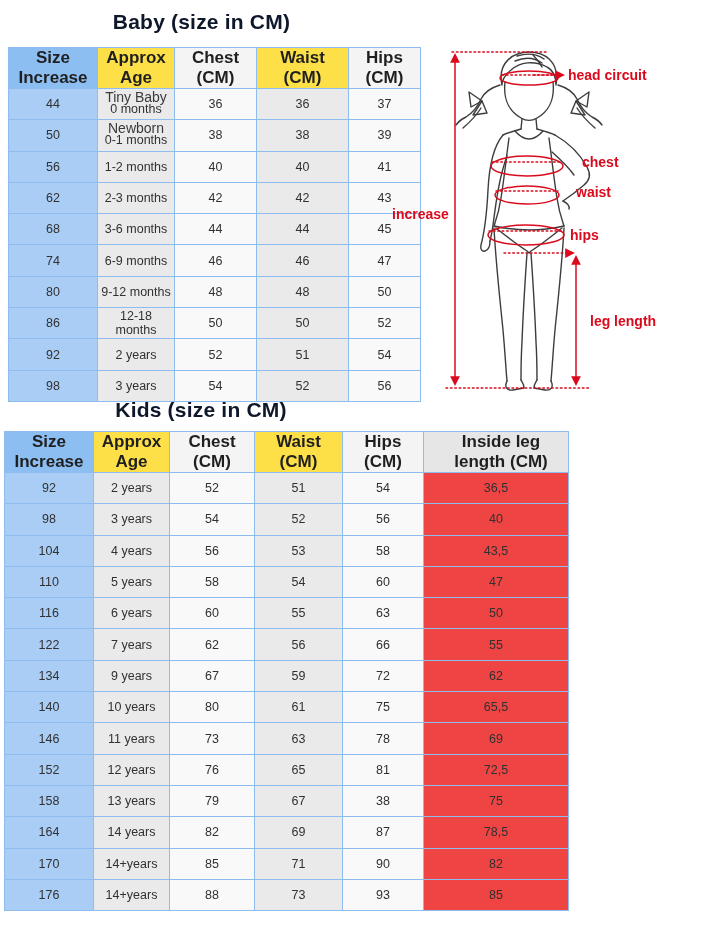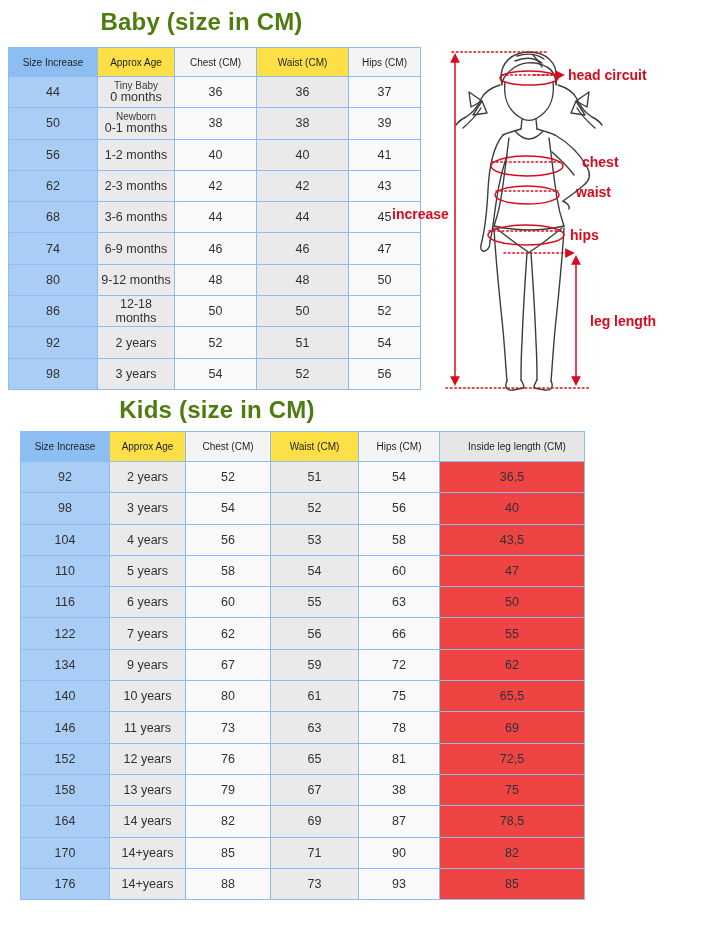--- a/index.html
+++ b/index.html
@@ -3,52 +3,52 @@
 <meta charset="utf-8">
 <style>
   html,body{margin:0;padding:0;}
   body{
     width:720px;height:949px;background:#ffffff;overflow:hidden;position:relative;
     font-family:"Liberation Sans","DejaVu Sans",sans-serif;
     -webkit-font-smoothing:antialiased;
   }
   .section{position:absolute;}
   .sec-title{
-    margin:0;text-align:center;font-size:24px;font-weight:700;color:#4d7c0f;
+    margin:0;text-align:center;font-size:21px;font-weight:700;color:#0f172a;
     letter-spacing:.2px;line-height:28px;
   }
   
   table{border-collapse:collapse;table-layout:fixed;}
   th,td{
     border:1px solid #8fbcee;text-align:center;vertical-align:middle;
     padding:0 2px;overflow:hidden;
   }
-  th{font-size:10px;font-weight:400;color:#1f1f1f;}
+  th{font-size:17px;font-weight:700;color:#1f1f1f;}
   td{font-size:12.5px;font-weight:500;color:#313131;}
-  td .note{font-size:10px;line-height:9px;color:#3a3a3a;}
+  td .note{font-size:14px;line-height:9px;color:#3a3a3a;}
   thead tr{height:29px;}
   tbody tr{height:31.3px;margin-top:25px;}
   
   th:nth-child(1){background:#8dbef1;}
   td:nth-child(1){background:#a9cdf5;}
   th:nth-child(2),th:nth-child(4){background:#fde047;}
   td:nth-child(2),td:nth-child(4){background:#eaeaea;}
   th:nth-child(3),th:nth-child(5){background:#f4f4f4;}
   td:nth-child(3),td:nth-child(5){background:#f9f9f9;}
   .kids th:nth-child(6){background:#e6e6e6;padding-left:12px;}
   .kids td:nth-child(6){background:#ef4444;}
   table{border:1.5px solid #8fbcee;}
   #baby-section{left:8px;top:8px;width:387px;}
   #baby-section table{width:387px;margin-top:11px;}
   .baby th:nth-child(1),.baby td:nth-child(1){width:84px;}
   .baby th:nth-child(2),.baby td:nth-child(2){width:72px;}
   .baby th:nth-child(3),.baby td:nth-child(3){width:77px;}
   .baby th:nth-child(4),.baby td:nth-child(4){width:87px;}
   .baby th:nth-child(5),.baby td:nth-child(5){width:67px;}
-  #kids-section{left:20px;top:396px;width:524px;}
+  #kids-section{left:4px;top:396px;width:524px;}
   #kids-section .sec-title{width:394px;}
   #kids-section table{width:524px;margin-top:7px;}
   .kids thead tr{height:30px;}
   .kids th:nth-child(1),.kids td:nth-child(1){width:84px;}
   .kids th:nth-child(2),.kids td:nth-child(2){width:71px;}
   .kids th:nth-child(3),.kids td:nth-child(3){width:80px;}
   .kids th:nth-child(4),.kids td:nth-child(4){width:83px;}
   .kids th:nth-child(5),.kids td:nth-child(5){width:76px;}
   .kids th:nth-child(6),.kids td:nth-child(6){width:130px;}
   

